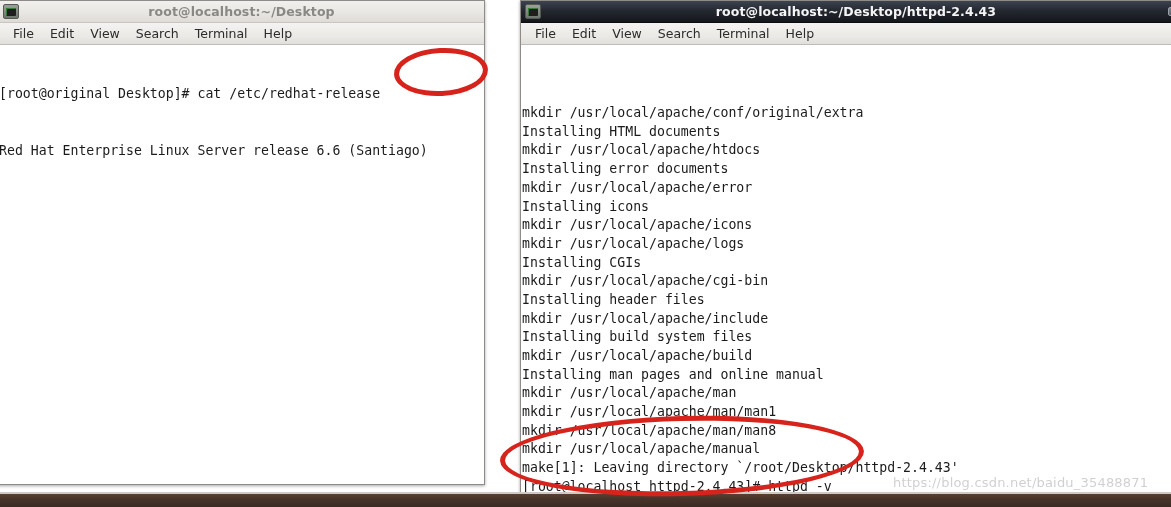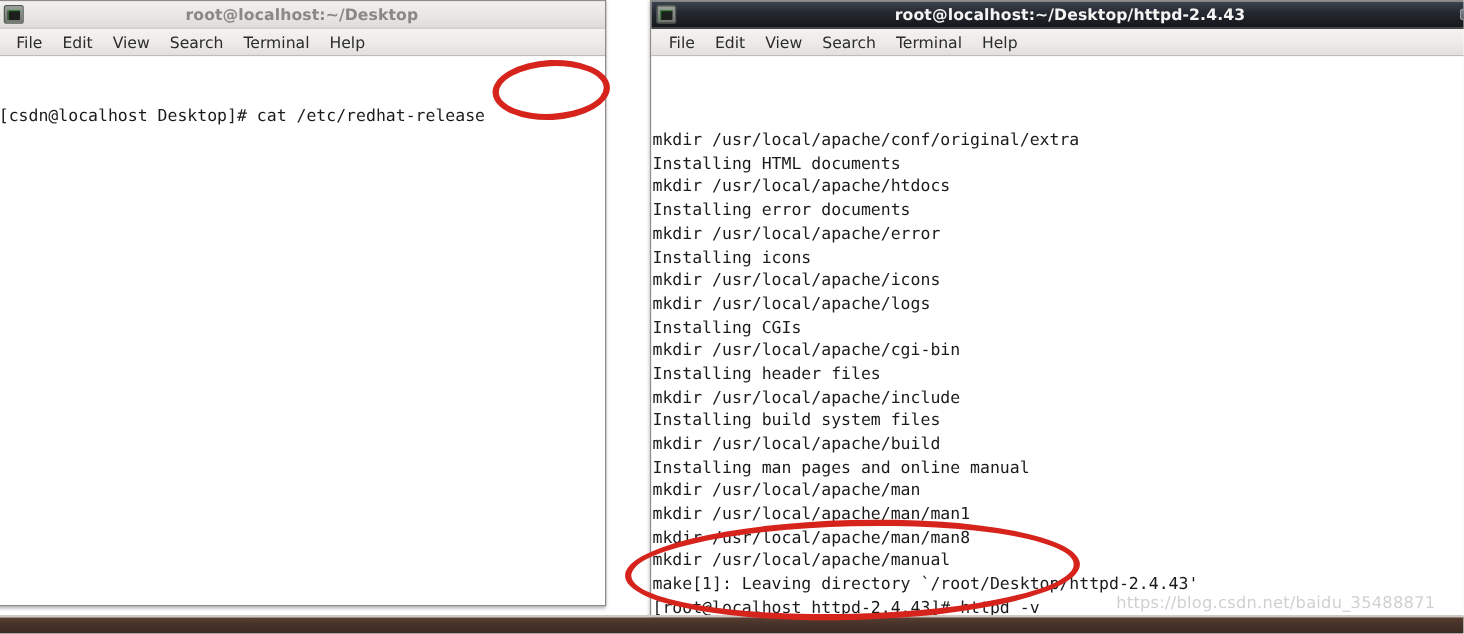--- a/index.html
+++ b/index.html
@@ -240,21 +240,22 @@
     <div class="menubar">
       <span class="menu-item">File</span>
       <span class="menu-item">Edit</span>
       <span class="menu-item">View</span>
       <span class="menu-item">Search</span>
       <span class="menu-item">Terminal</span>
       <span class="menu-item">Help</span>
     </div>
 
     <div class="termbody">
-      <div class="termline">[csdn@localhost Desktop]# cat /etc/redhat-release</div>
+      <div class="termline">[root@original Desktop]# cat /etc/redhat-release</div>
+      <div class="termline">Red Hat Enterprise Linux Server release 6.6 (Santiago)</div>
     </div>
 
   </div>
 
   <div class="window" id="win-right">
 
     <div class="titlebar active">
       <span class="win-icon"></span>
       <span class="title-text">root@localhost:~/Desktop/httpd-2.4.43</span>
       <span class="minimize-btn"></span>

